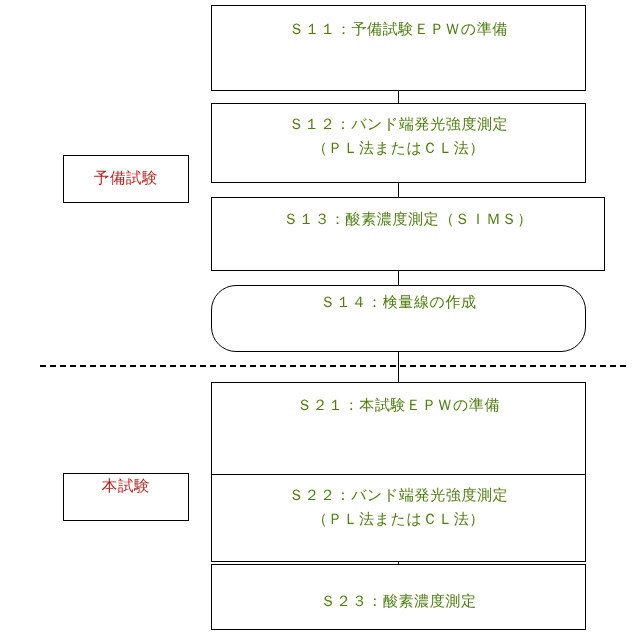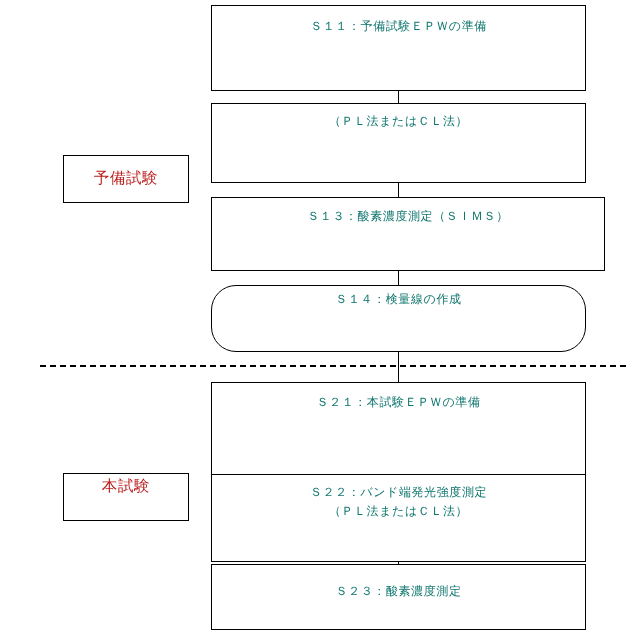--- a/index.html
+++ b/index.html
@@ -21,22 +21,22 @@
     position: absolute;
     box-sizing: border-box;
     border: 1.6px solid #000000;
     background: #ffffff;
     display: block;
   }
   .node .node-text {
     display: block;
     width: 100%;
     text-align: center;
-    color: #0f766e;
-    font-size: 12px;
+    color: #4d7c0f;
+    font-size: 15px;
     line-height: 1.62;
     letter-spacing: 0.6px;
     white-space: pre;
   }
 
   
   .phase {
     position: absolute;
     box-sizing: border-box;
     border: 1.6px solid #000000;
@@ -79,41 +79,42 @@
   <div class="connector" style="left:398px; top:461px; height:13px;"></div>
   <div class="connector" style="left:398px; top:551px; height:13px;"></div>
 
   <div class="separator" style="left:40px; top:365px; width:586px;"></div>
 
   <div class="node" style="left:211px; top:5px; width:375px; height:86px; padding-top:11px;">
     <span class="node-text">Ｓ１１：予備試験ＥＰＷの準備</span>
   </div>
 
   <div class="node" style="left:211px; top:103px; width:375px; height:80px; padding-top:8px;">
+    <span class="node-text">Ｓ１２：バンド端発光強度測定</span>
     <span class="node-text">（ＰＬ法またはＣＬ法）</span>
   </div>
 
   <div class="node" style="left:211px; top:197px; width:394px; height:74px; padding-top:9px;">
     <span class="node-text">Ｓ１３：酸素濃度測定（ＳＩＭＳ）</span>
   </div>
 
   <div class="node" style="left:211px; top:285px; width:375px; height:67px; padding-top:4px;border-radius:25px;">
     <span class="node-text">Ｓ１４：検量線の作成</span>
   </div>
 
   <div class="node" style="left:211px; top:382px; width:375px; height:96px; padding-top:10px;">
     <span class="node-text">Ｓ２１：本試験ＥＰＷの準備</span>
   </div>
 
   <div class="node" style="left:211px; top:474px; width:375px; height:88px; padding-top:8px;">
     <span class="node-text">Ｓ２２：バンド端発光強度測定</span>
     <span class="node-text">（ＰＬ法またはＣＬ法）</span>
   </div>
 
-  <div class="node" style="left:211px; top:564px; width:375px; height:66px; padding-top:17px;">
+  <div class="node" style="left:211px; top:564px; width:375px; height:66px; padding-top:24px;">
     <span class="node-text">Ｓ２３：酸素濃度測定</span>
   </div>
 
   <div class="phase" style="left:63px; top:155px; width:126px; height:48px; padding-top:10px;">
     <span class="phase-text">予備試験</span>
   </div>
 
   <div class="phase" style="left:63px; top:473px; width:126px; height:48px; padding-top:0;">
     <span class="phase-text">本試験</span>
   </div>

